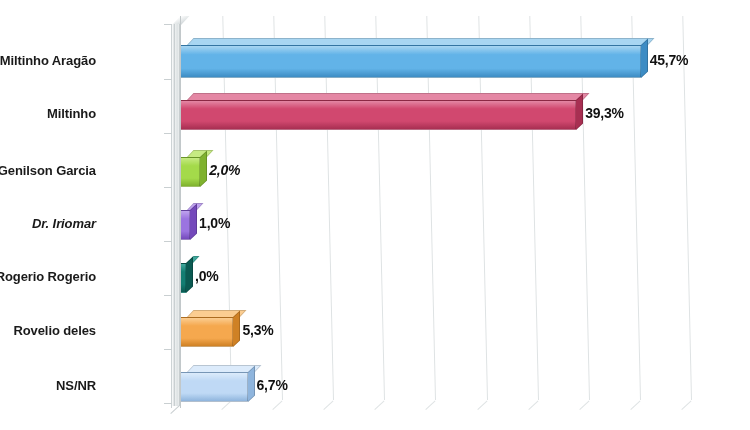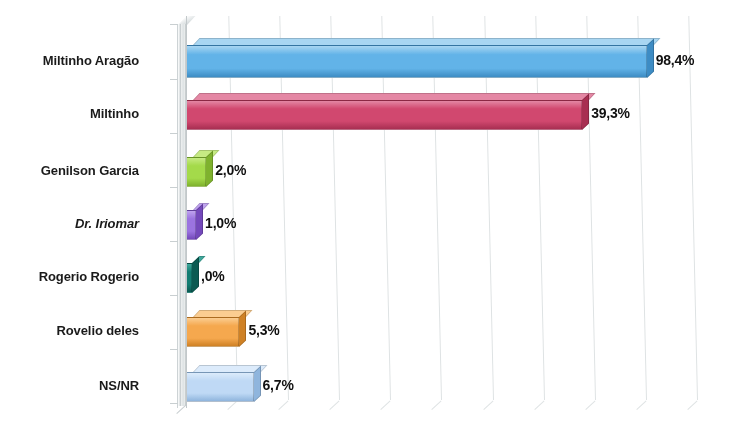--- a/index.html
+++ b/index.html
@@ -14,22 +14,22 @@
   #chart-root{
     position:absolute;
     left:0;top:0;
     width:750px;height:430px;
     background:#ffffff;
   }
 
   
   .plot-area{
     position:absolute;
-    left:6px; top:0;
-    width:692px; height:430px;padding-left:37px;
+    left:0; top:0;
+    width:692px; height:430px;
   }
 
   .grid-layer{
     position:absolute;
     left:0;top:0;
     width:750px;height:430px;
     pointer-events:none;
   }
 
   
@@ -276,23 +276,23 @@
     <div id="cat-layer">
         <div class="cat-label" style="top: 52.5px;">Miltinho Aragão</div>
         <div class="cat-label" style="top: 106px;">Miltinho</div>
         <div class="cat-label" style="top: 163px;">Genilson Garcia</div>
         <div class="cat-label" style="top: 216px; font-style: italic;">Dr. Iriomar</div>
         <div class="cat-label" style="top: 269px;">Rogerio Rogerio</div>
         <div class="cat-label" style="top: 323px;">Rovelio deles</div>
         <div class="cat-label" style="top: 378px;">NS/NR</div>
       </div>
     <div id="val-layer">
-        <div class="val-label" style="left: 649.656px; top: 51.5px;">98,4%</div>
+        <div class="val-label" style="left: 649.656px; top: 51.5px;">45,7%</div>
         <div class="val-label" style="left: 585.144px; top: 105px;">39,3%</div>
-        <div class="val-label" style="left: 209.16px; top: 162px;">2,0%</div>
+        <div class="val-label" style="left: 209.16px; top: 162px; font-style: italic;">2,0%</div>
         <div class="val-label" style="left: 199.08px; top: 215px;">1,0%</div>
         <div class="val-label" style="left: 195px; top: 268px;">,0%</div>
         <div class="val-label" style="left: 242.424px; top: 322px;">5,3%</div>
         <div class="val-label" style="left: 256.536px; top: 377px;">6,7%</div>
       </div>
 
   </div>
 </div>
 
 </body></html>

